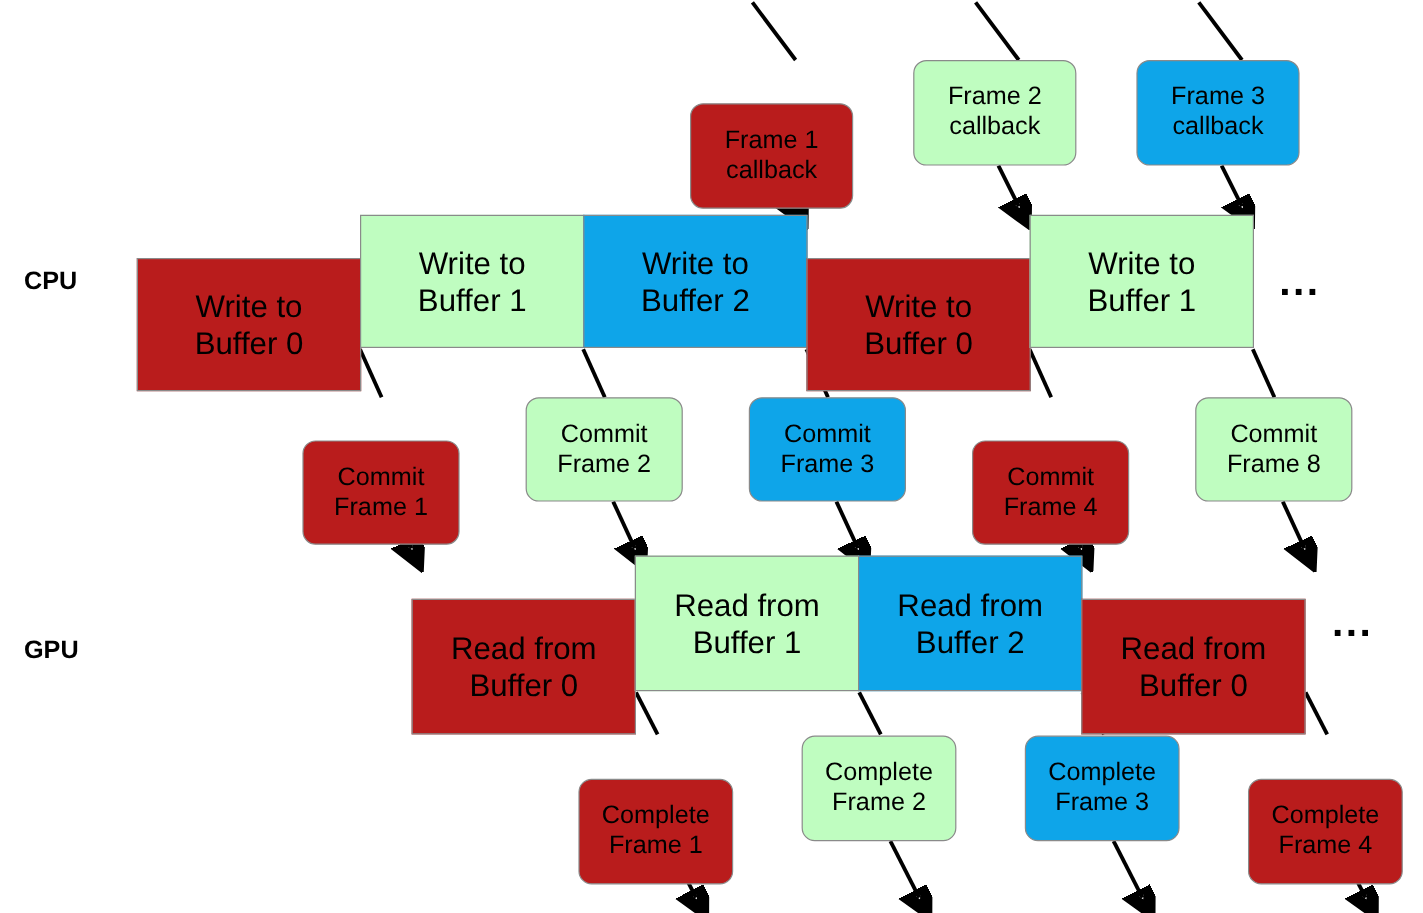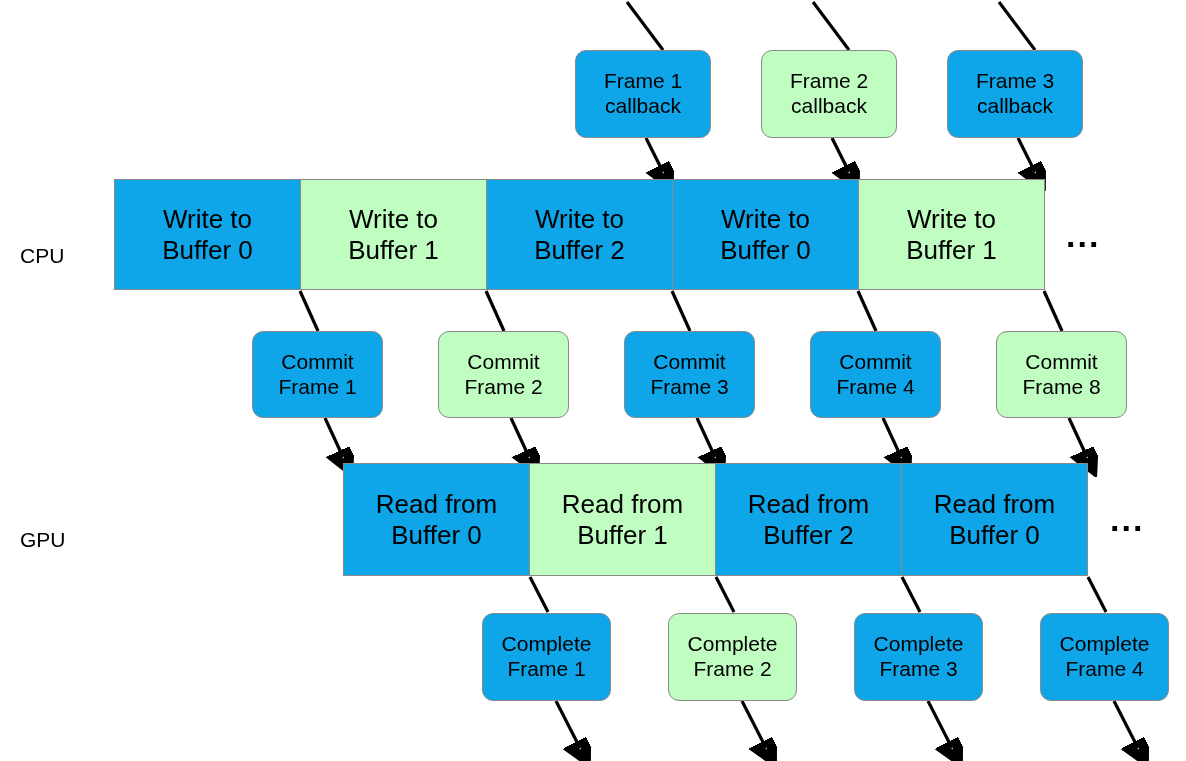--- a/index.html
+++ b/index.html
@@ -42,31 +42,30 @@
     display: flex;
     flex-direction: column;
     align-items: center;
     justify-content: center;
     font-size: 26px;
     line-height: 1.18;
     color: #000000;
     text-align: center;
     white-space: pre;
   }
-  .fill-blue  { background: #0ea5e9; }
+  .fill-blue  { background: #b91c1c; margin-top: 36px; }
   .fill-green { background: #bffdc0; }
   .fill-red   { background: #0ea5e9; }
 
   .row-label {
     position: absolute;
     font-size: 21px;
-    font-weight: normal;
+    font-weight: bold;
     color: #000000;
     white-space: nowrap;
-    margin-top: 21px;
   }
   .ellipsis {
     position: absolute;
     font-size: 34px;
     font-weight: bold;
     line-height: 1;
     color: #000000;
     letter-spacing: 2px;
     white-space: nowrap;
   }
@@ -179,21 +178,21 @@
   </div>
   <div class="rbox fill-blue" style="left:810px; top:331px; width:131px; height:87px;">
     <span>Commit</span>
     <span>Frame 4</span>
   </div>
   <div class="rbox fill-green" style="left:996px; top:331px; width:131px; height:87px;">
     <span>Commit</span>
     <span>Frame 8</span>
   </div>
 
-  <div class="row-label" style="left:20px; top:507px;">GPU</div>
+  <div class="row-label" style="left:20px; top:530px;">GPU</div>
 
   <div class="seg fill-blue" style="left:343px; top:463px; width:187px; height:113px;">
     <span>Read from</span>
     <span>Buffer 0</span>
   </div>
   <div class="seg fill-green" style="left:529px; top:463px; width:187px; height:113px;">
     <span>Read from</span>
     <span>Buffer 1</span>
   </div>
   <div class="seg fill-red" style="left:715px; top:463px; width:187px; height:113px;">

